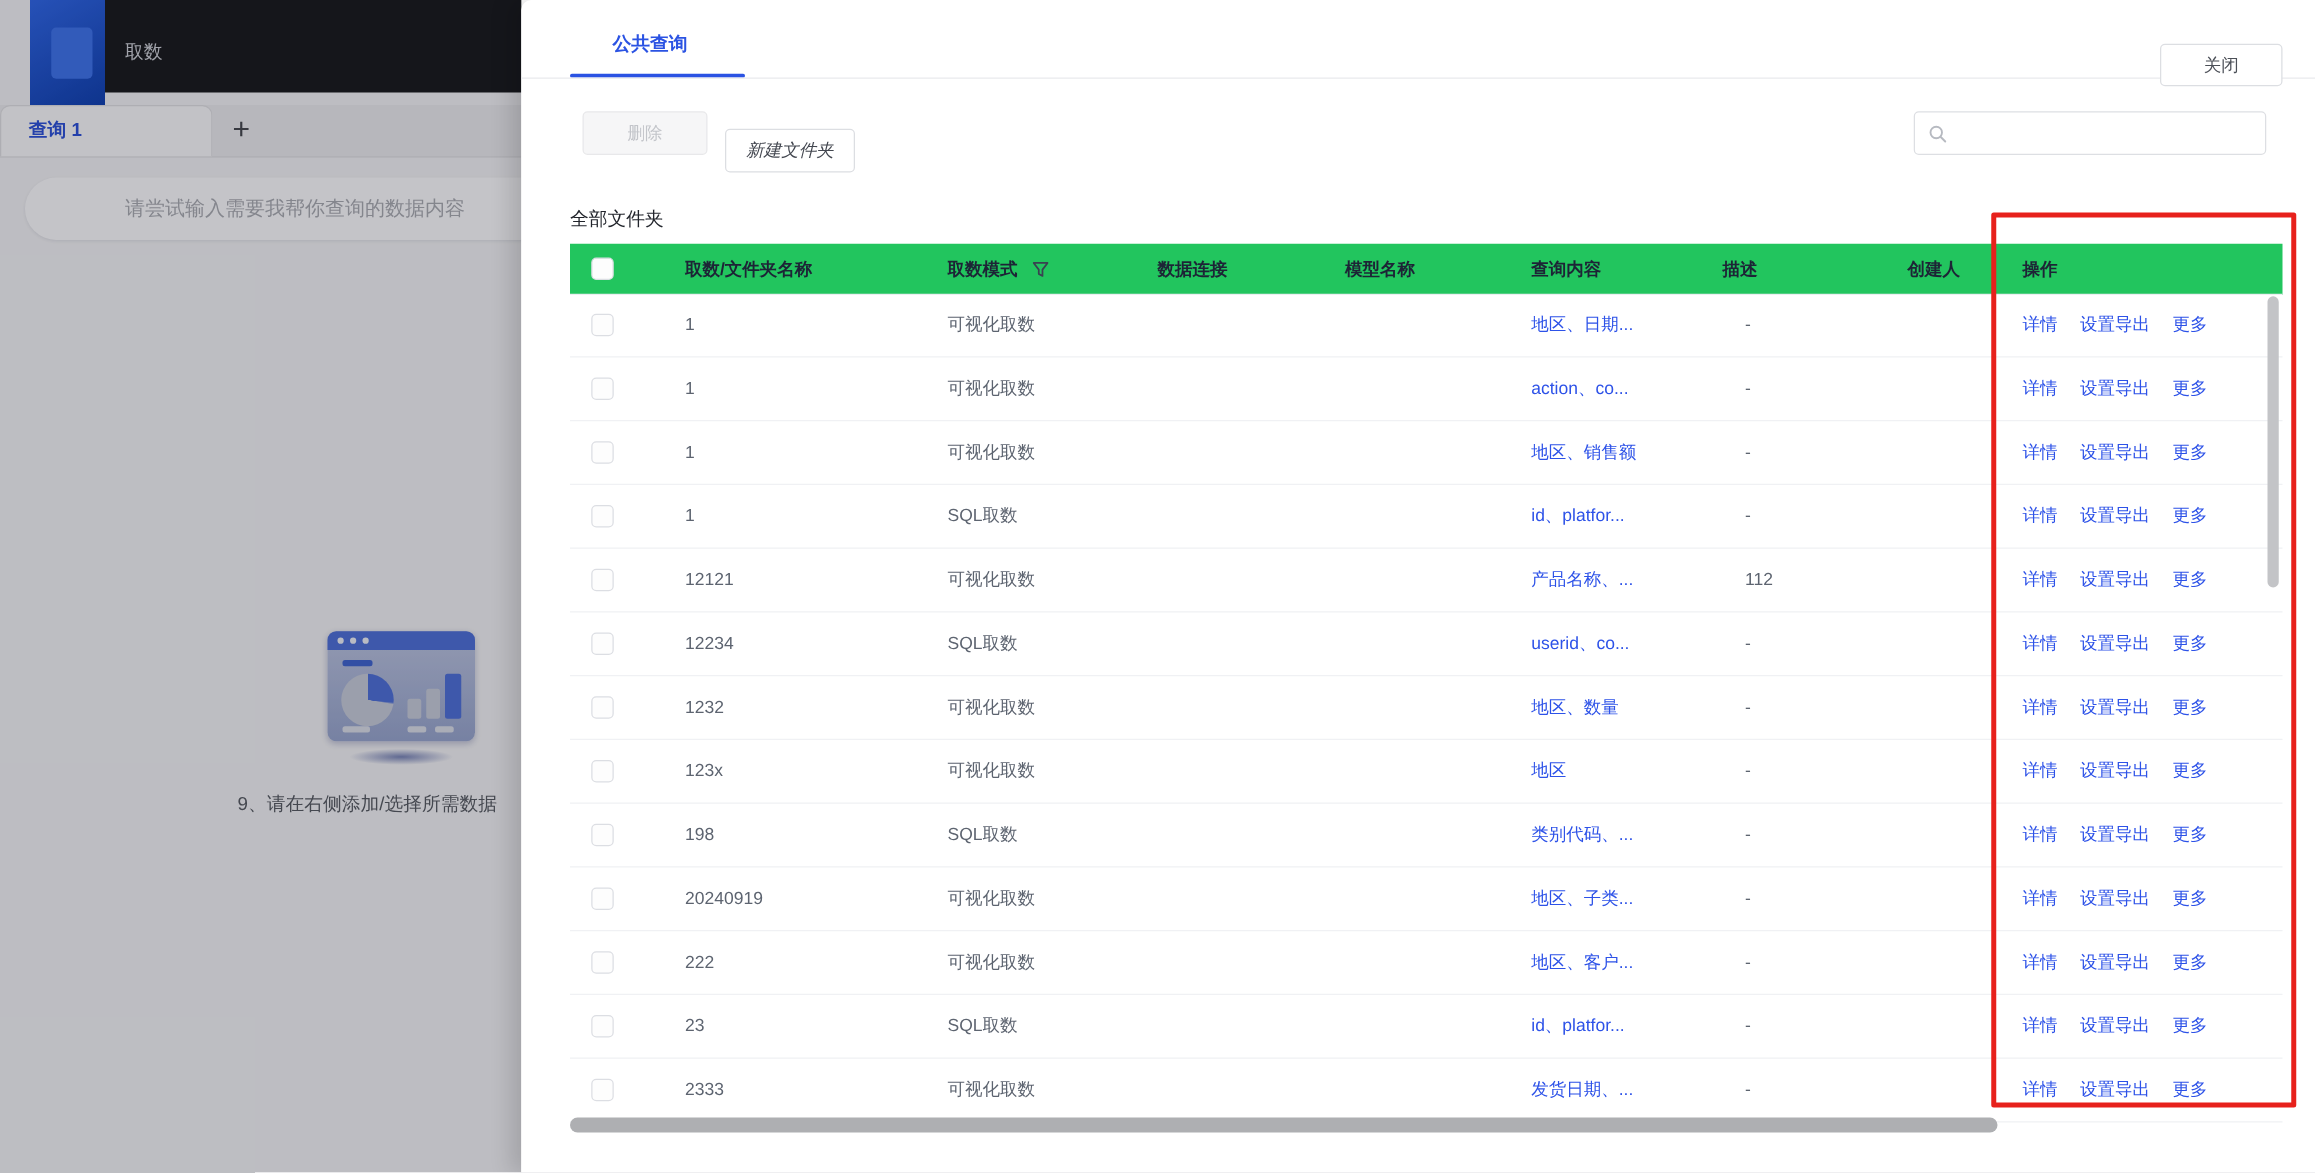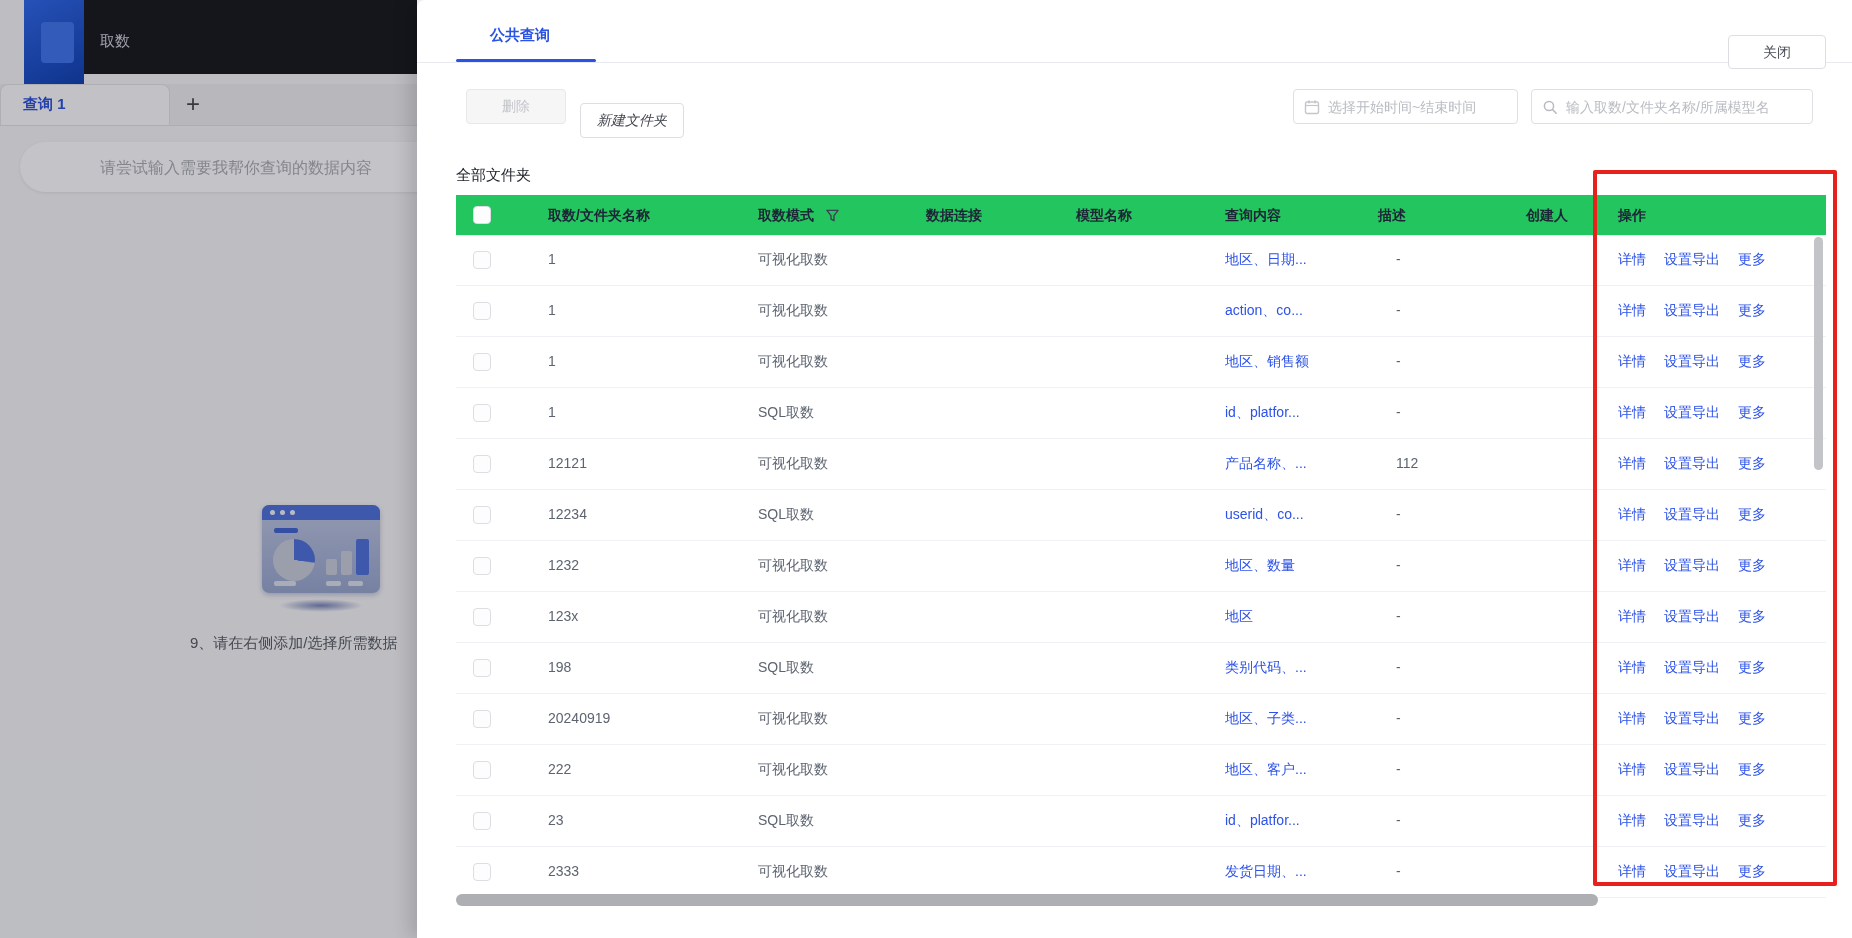--- a/index.html
+++ b/index.html
@@ -127,36 +127,26 @@
   <div class="drawer">
 
     <span class="d-tab">公共查询</span>
     <div class="d-tab-underline"></div>
     <div class="d-divider"></div>
     <div class="btn btn-close">关闭</div>
 
     <div class="btn btn-delete">删除</div>
     <div class="btn btn-newfolder">新建文件夹</div>
 
-    <div class="inputbox datebox">
-      <svg class="ico" viewBox="0 0 16 16">
-        <rect x="1.5" y="3" width="13" height="11.5" rx="1.5" fill="none" stroke="#c3c6cc" stroke-width="1.4"></rect>
-        <line x1="5" y1="1.2" x2="5" y2="4.5" stroke="#c3c6cc" stroke-width="1.4"></line>
-        <line x1="11" y1="1.2" x2="11" y2="4.5" stroke="#c3c6cc" stroke-width="1.4"></line>
-        <line x1="1.5" y1="6.5" x2="14.5" y2="6.5" stroke="#c3c6cc" stroke-width="1.2"></line>
-      </svg>
-      <input type="text" placeholder="选择开始时间~结束时间" style="">
-    </div>
 
     <div class="inputbox searchbox">
       <svg class="ico" viewBox="0 0 16 16">
         <circle cx="7" cy="7" r="4.6" fill="none" stroke="#b7bac1" stroke-width="1.5"></circle>
         <line x1="10.6" y1="10.6" x2="14.2" y2="14.2" stroke="#b7bac1" stroke-width="1.5" stroke-linecap="round"></line>
       </svg>
-      <input type="text" placeholder="输入取数/文件夹名称/所属模型名" style="">
     </div>
 
     <div class="section-label">全部文件夹</div>
 
     <div class="thead">
       <span class="cb" style="top:20px"></span>
       <span class="hcell col-name">取数/文件夹名称</span>
       <span class="hcell col-mode">
         <span>取数模式</span>
         <svg class="funnel" width="13" height="13" viewBox="0 0 14 14">

